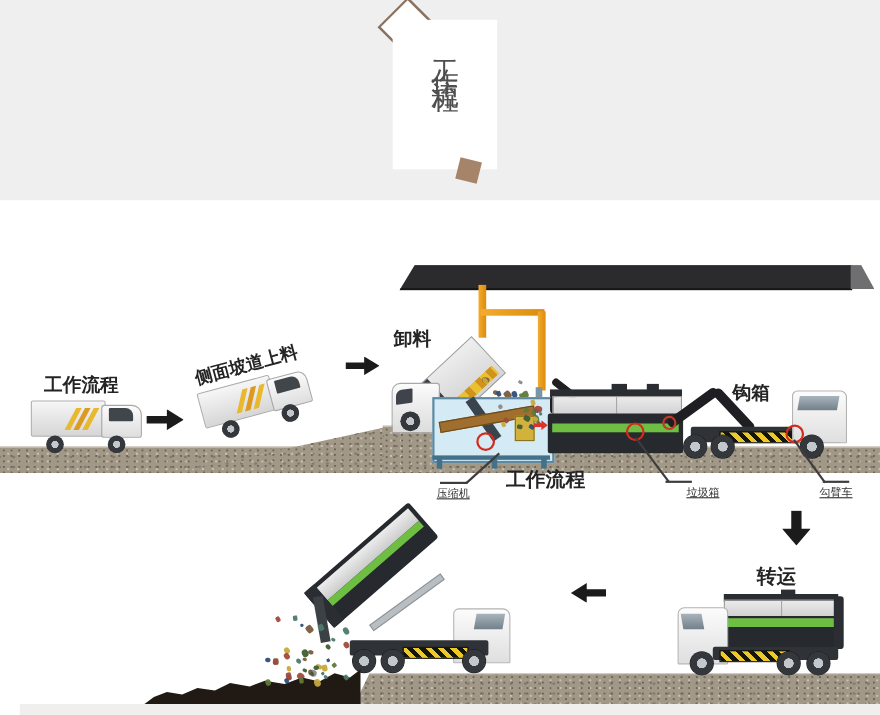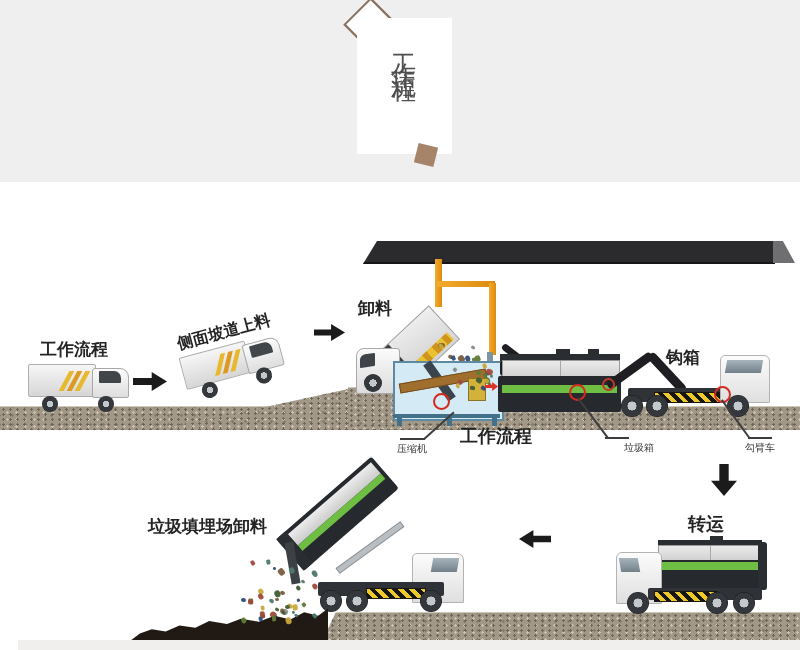--- a/index.html
+++ b/index.html
@@ -12,21 +12,21 @@
   .title-card{left:357px;top:18px;width:95px;height:136px;background:#ffffff;}
   .title-vert{left:50%;top:16px;transform:translateX(-50%);writing-mode:vertical-rl;
               font-size:25px;letter-spacing:9px;color:#4f4f4f;font-weight:500;white-space:nowrap;}
   .diamond-o{left:352px;top:6px;width:30px;height:30px;border:2px solid #8a7260;background:#fff;
              transform:rotate(45deg) scaleY(1.15);}
   .diamond-f{left:416px;top:145px;width:20px;height:20px;background:#a5846a;transform:rotate(14deg);}
 
   
   .lbl{font-weight:bold;color:#242424;font-size:17px;white-space:nowrap;}
   .lbl-lg{font-size:18px;}
-  .sub{font-size:10px;color:#333;white-space:nowrap;}
+  .sub{font-size:10px;color:#333;white-space:nowrap;text-decoration:underline;}
 
   
   .ground{background-color:#a29888;background-image:
       radial-gradient(circle,#6e6457 1px,transparent 1.3px),
       radial-gradient(circle,#cdc2b0 1px,transparent 1.2px),
       radial-gradient(circle,#847a6b 1px,transparent 1.5px);
       background-size:7px 5px,9px 7px,13px 9px;
       background-position:0 0,3px 2px,6px 4px;
       border-top:1px solid #cfc7b8;}
   .footer-band{left:18px;top:640px;width:782px;height:10px;background:#f0efed;}
@@ -276,21 +276,20 @@
       <div class="h-win" style="left:6px;top:20px;width:19px;height:14px;transform:skewX(10deg);"></div>
       <div class="chassis" style="left:34px;top:50px;width:114px;height:12px;"></div>
       <div class="hazard" style="position:absolute;left:40px;top:53px;width:62px;height:9px;"></div>
       <div class="wheel wheel-m" style="left:13px;top:54px;"></div>
       <div class="wheel wheel-m" style="left:92px;top:54px;"></div>
       <div class="wheel wheel-m" style="left:119px;top:54px;"></div>
     </div>
   </div>
   <div class="abs farr left" style="left:519px;top:530px;width:32px;height:18px;"></div>
 
-  <div class="abs lbl" style="left:148px;top:515px;">垃圾填埋场卸料</div>
   <div class="abs" style="left:272px;top:478px;">
     <div style="position:relative;width:200px;height:140px;">
       <div style="position:absolute;left:18px;top:56px;width:126px;height:42px;transform:rotate(-41deg);transform-origin:0 50%;background:#26292d;border-radius:3px;">
         <div style="position:absolute;left:12px;top:4px;width:110px;height:15px;background:linear-gradient(#ececec,#cccccc);"></div>
         <div style="position:absolute;left:12px;top:19px;width:110px;height:7px;background:#6fbe44;"></div>
         <div style="position:absolute;left:0;top:0;width:12px;height:100%;background:#2a2e32;"></div>
       </div>
       <div style="position:absolute;left:58px;top:66px;width:78px;height:5px;background:#b8bec2;border:1px solid #8e9499;transform:rotate(-36deg);"></div>
       <div style="position:absolute;left:16px;top:64px;width:9px;height:42px;background:#3c4146;transform:rotate(-10deg);"></div>
       <div class="h-cab" style="left:140px;top:75px;width:50px;height:48px;border-radius:5px 7px 1px 1px;"></div>

